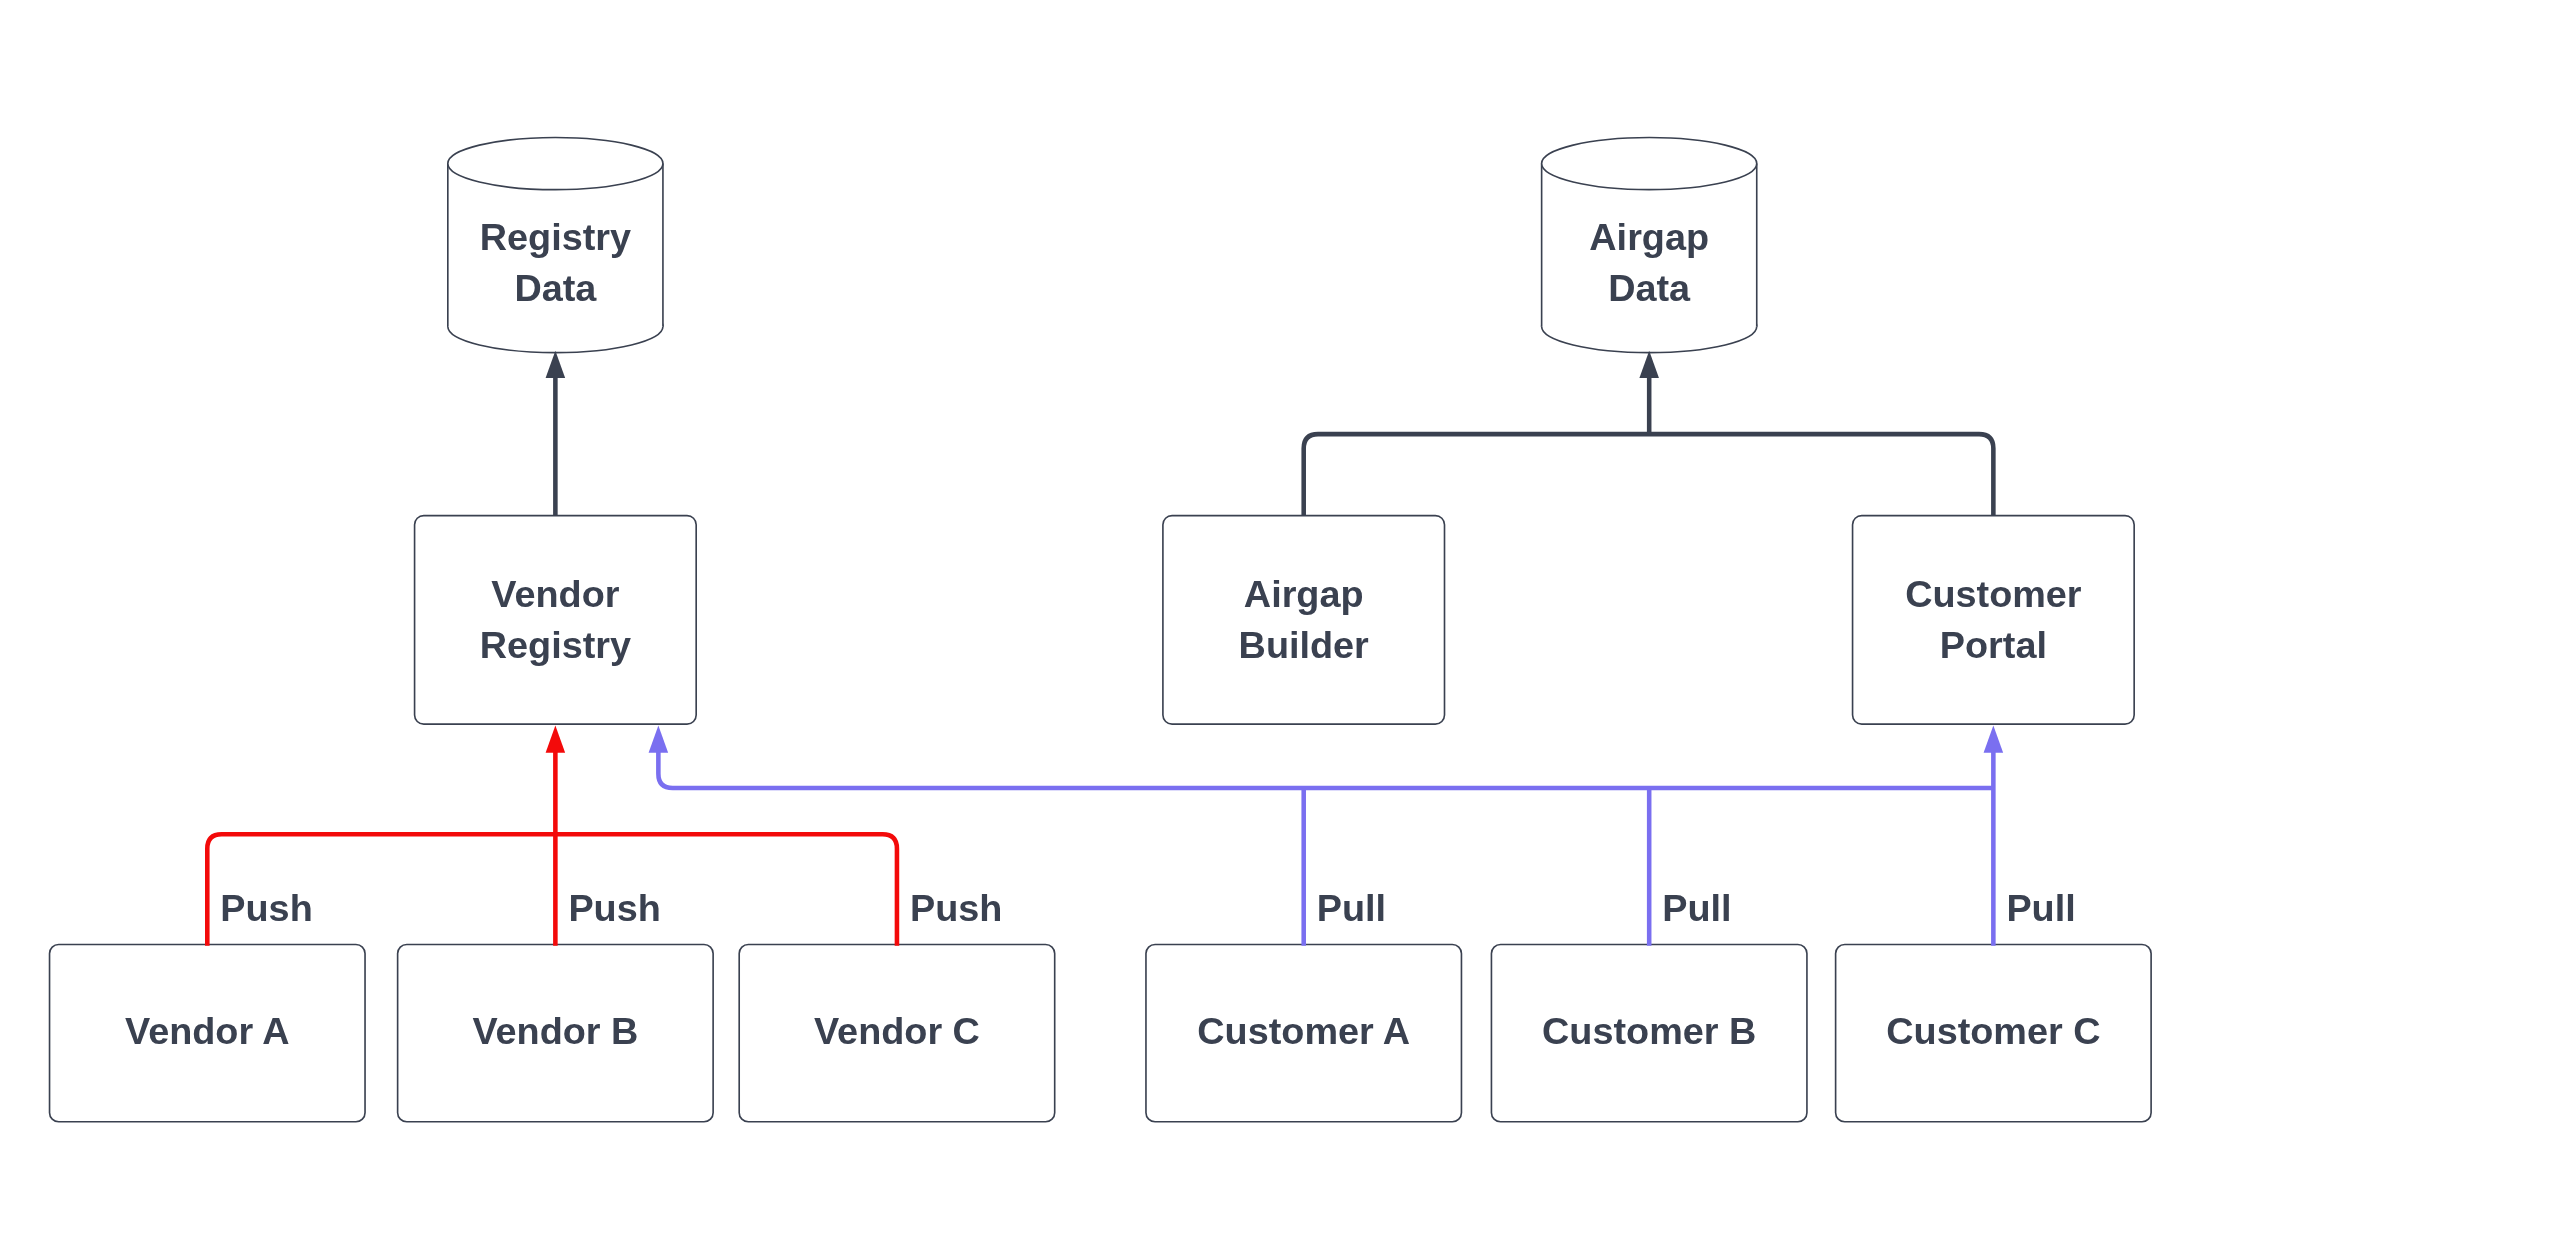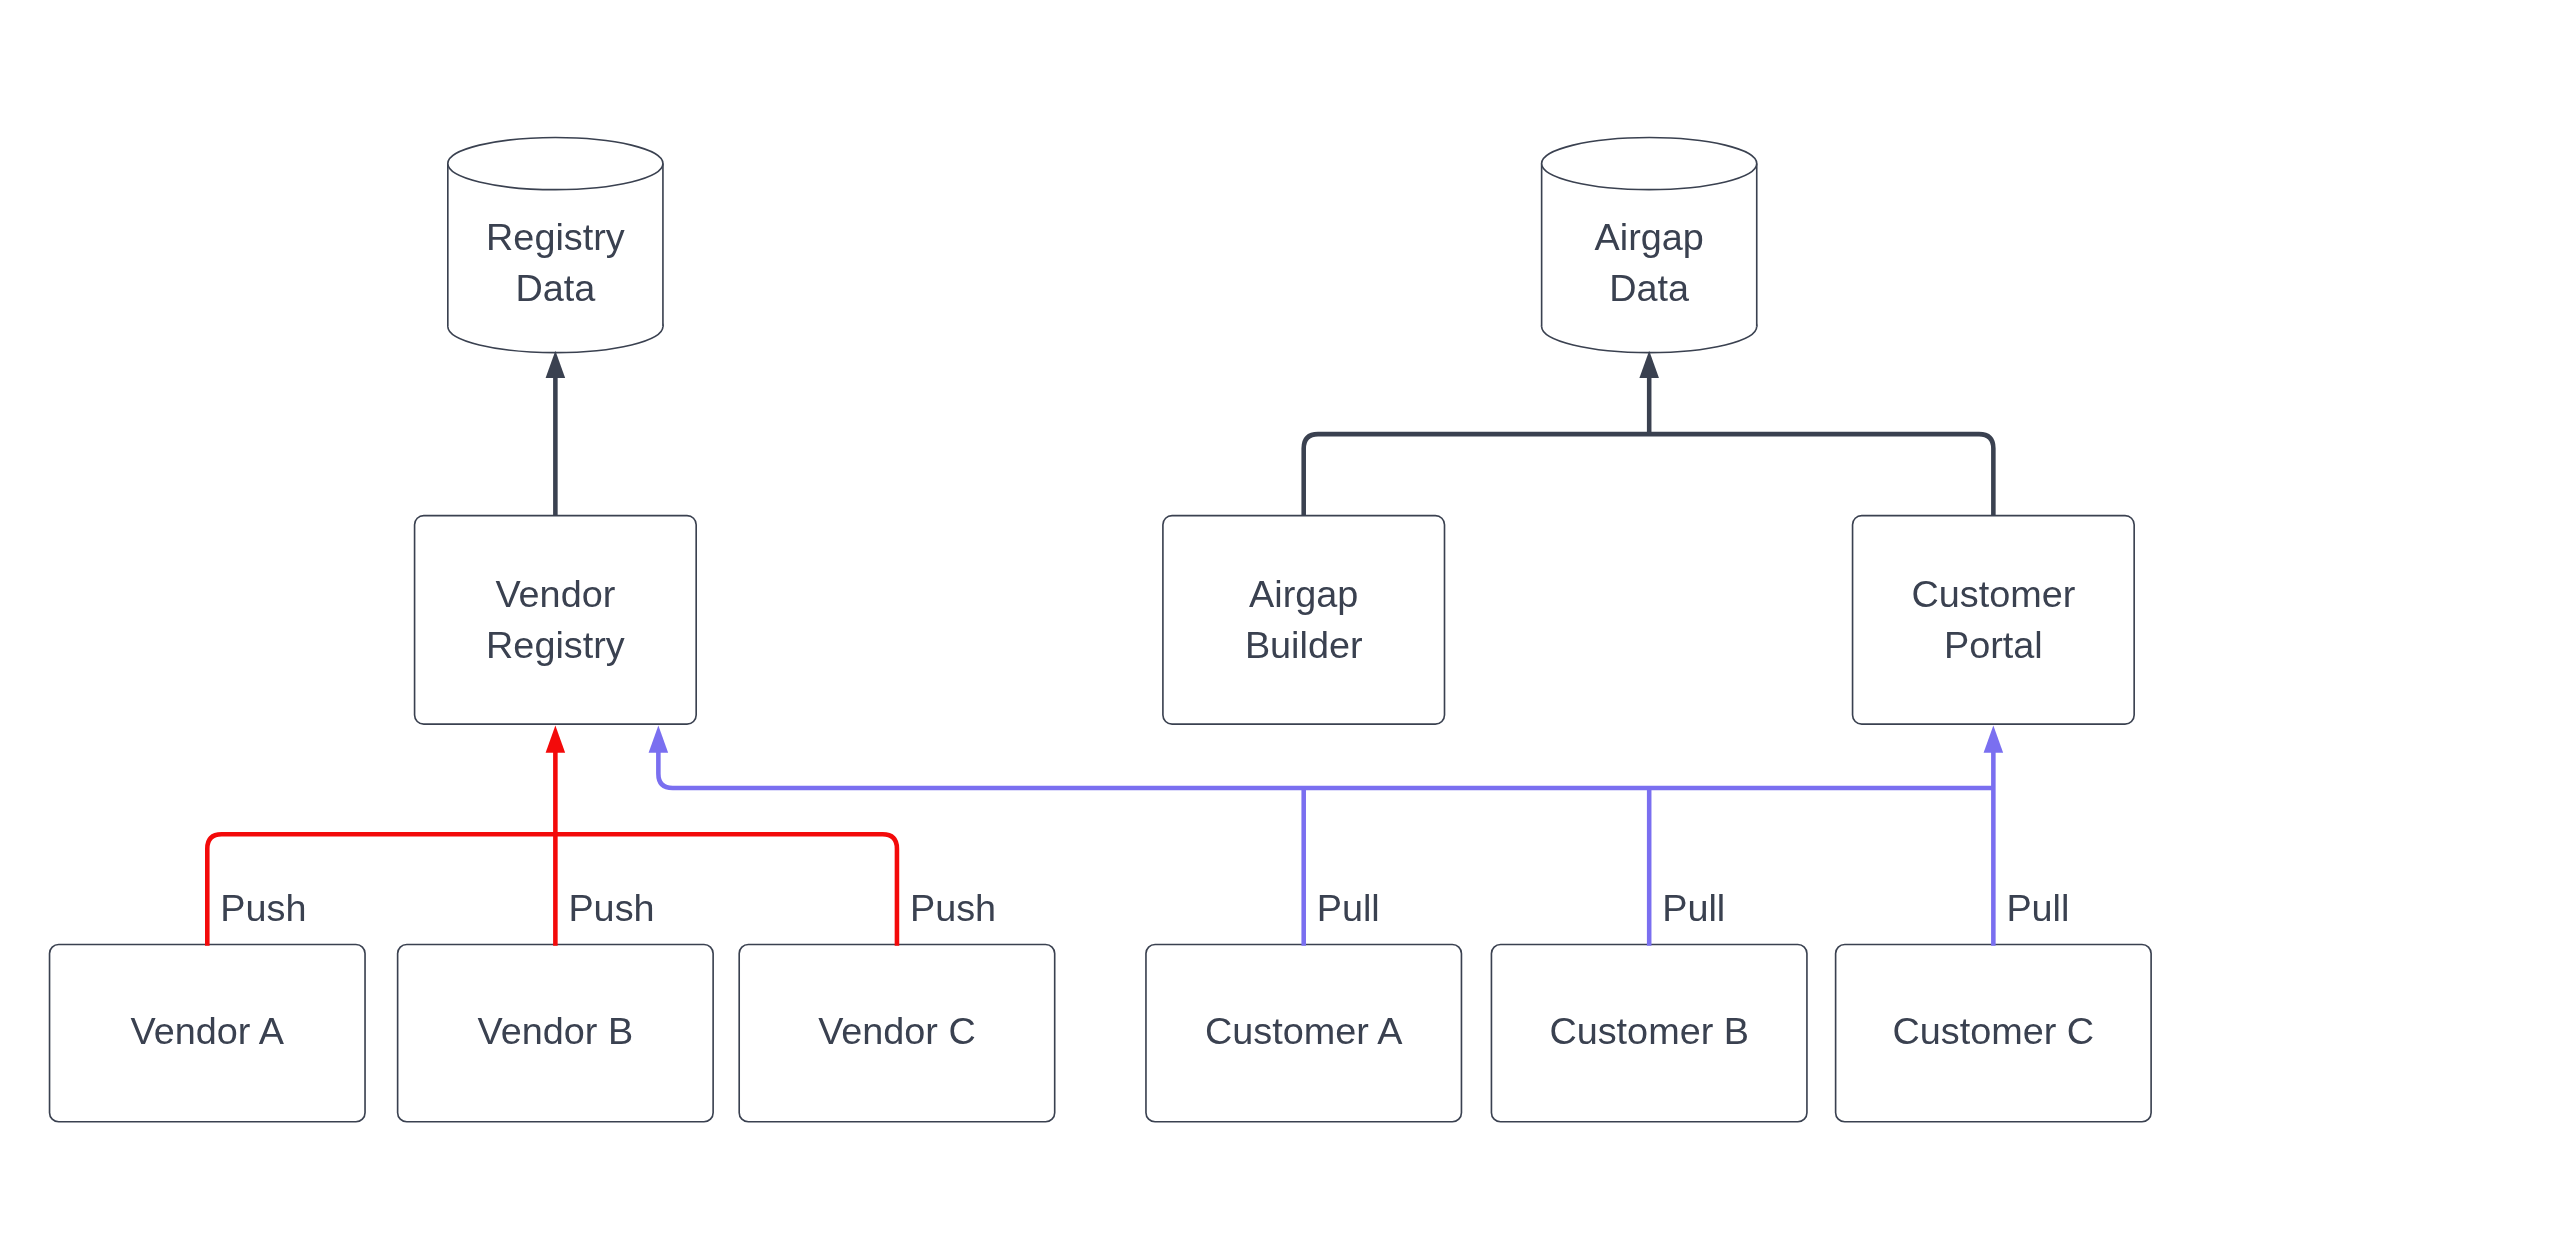--- a/index.html
+++ b/index.html
@@ -2,20 +2,21 @@
 <html style="font-size:12.2px"><head>
 <meta charset="utf-8">
 <style>
   html, body { margin: 0; padding: 0; background: #ffffff; }
   .stage {
     position: relative;
     width: 2200px;
     height: 1258px;
     background: #ffffff;
     overflow: hidden;
+    font-weight: bold;
   }
   svg { display: block; width: 100%; height: 100%; }
   text {
     font-family: "Liberation Sans", "DejaVu Sans", sans-serif;
     font-size: 58px;
     fill: #3A4150;
   }
 </style>
 </head>
 <body>

